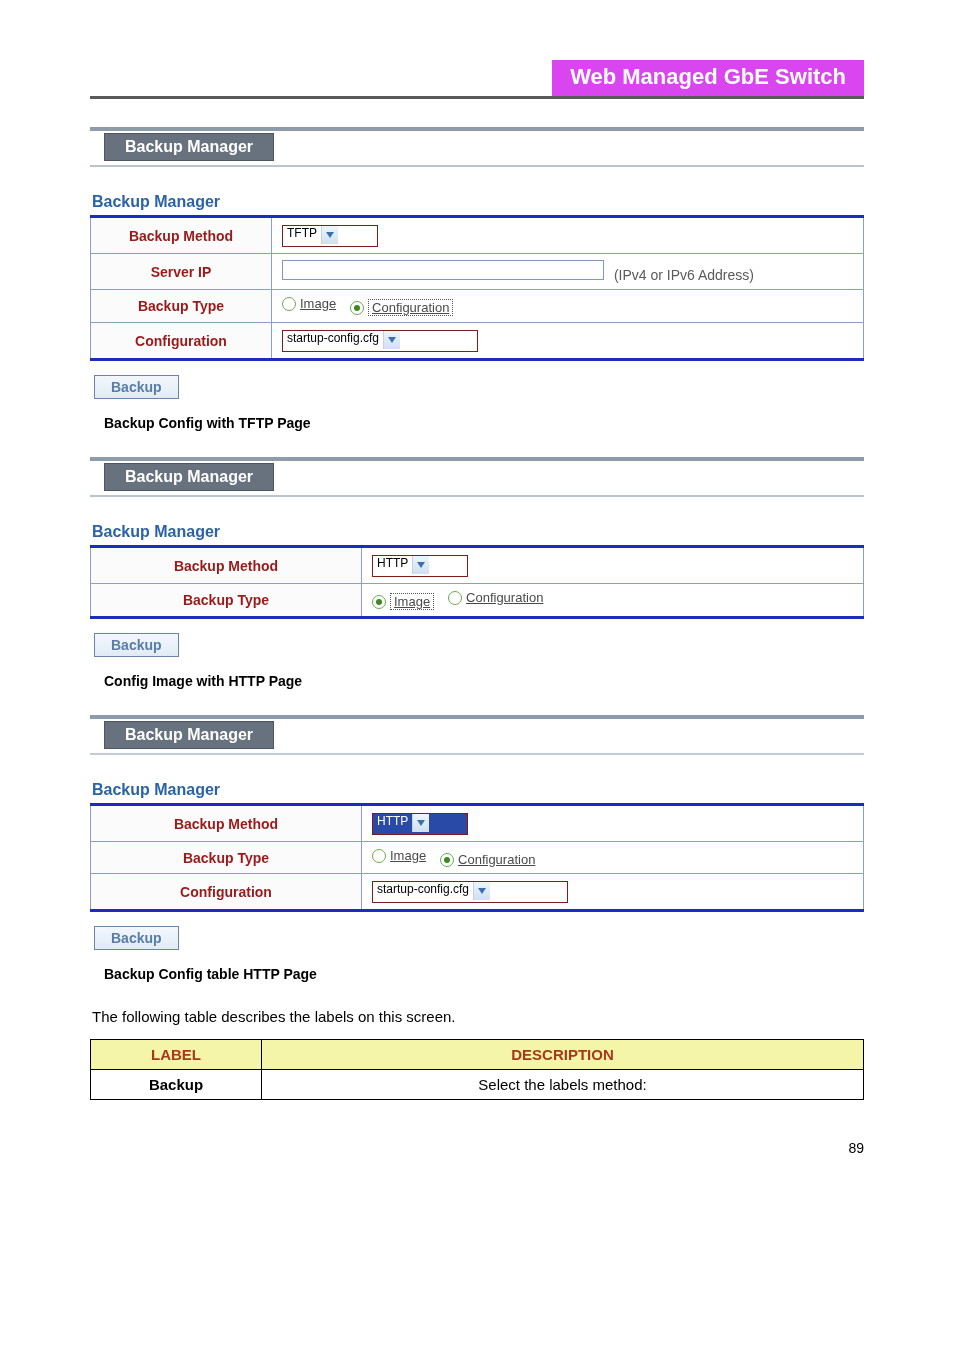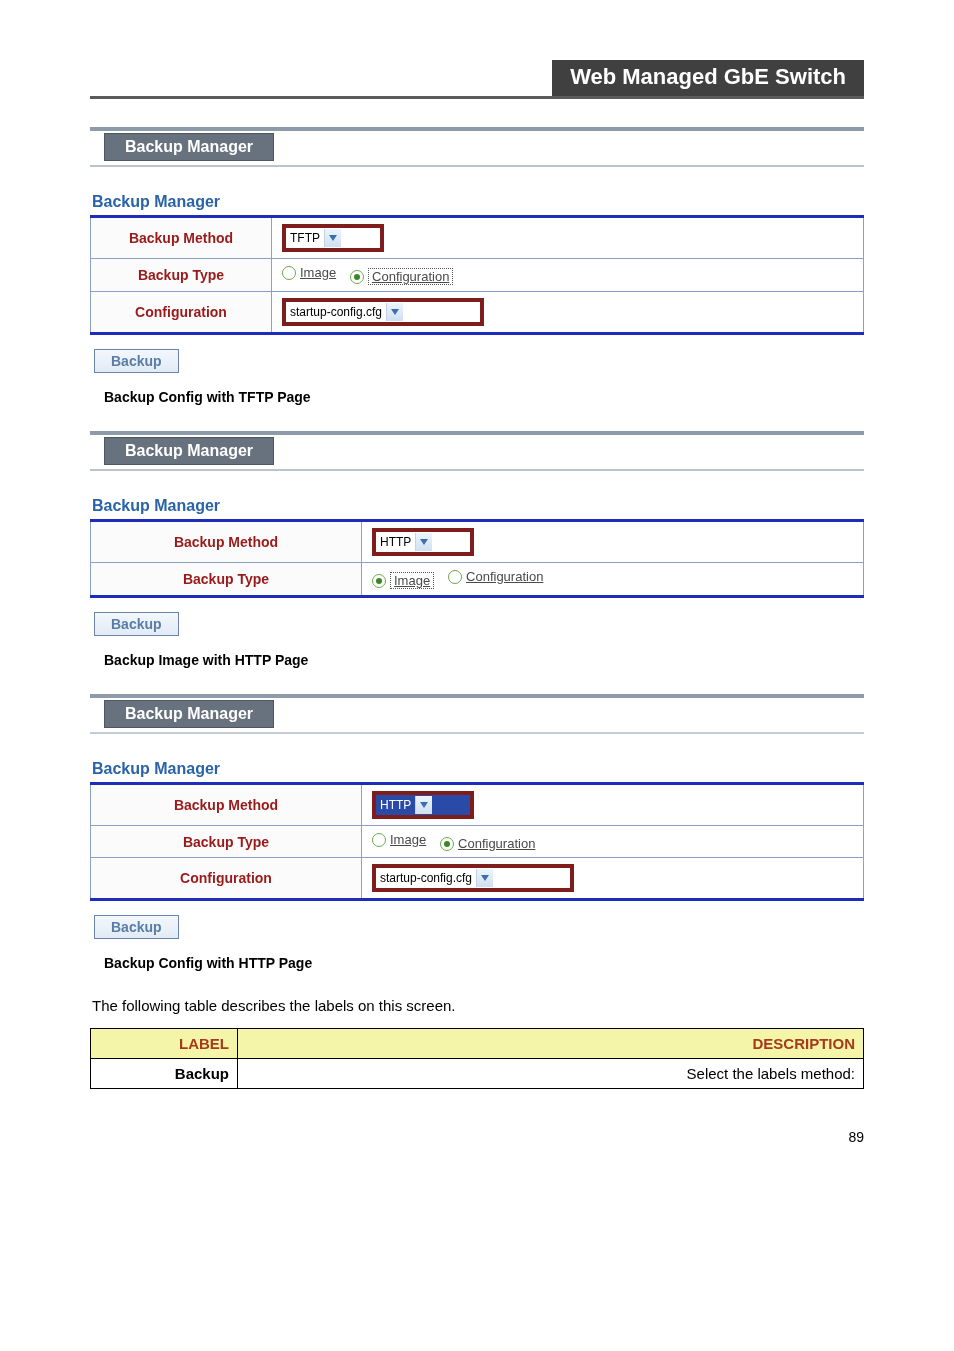--- a/index.html
+++ b/index.html
@@ -11,21 +11,21 @@
     color: #000;
   }
   .doc-header {
     text-align: right;
     border-bottom: 3px solid #5a5a5a;
     padding-bottom: 0;
     margin-bottom: 28px;
   }
   .doc-header-band {
     display: inline-block;
-    background: #404040;
+    background: #d946ef;
     color: #fff;
     font-size: 22px;
     font-weight: bold;
     padding: 4px 18px 6px 18px;
   }
 
   .widget-title-bar {
     border-top: 4px solid #8e9ba8;
     border-bottom: 2px solid #b9c4cf;
     height: 34px;
@@ -69,22 +69,22 @@
     font-weight: bold;
     font-size: 14px;
     width: 160px;
     background: #fbfbfb;
   }
   .form-table .lbl.wide { width: 250px; }
   .ipnote { color: #5a5a5a; margin-left: 6px; }
 
   .fake-select {
     display: inline-flex;
-    align-items: center;
-    border: 4px solid #7f1d1d;
+    align-items: flex-start;
+    border: 1px solid #7f1d1d;
     background: #fff;
     height: 20px;
     font-size: 12px;
     padding: 0 0 0 4px;
     color: #000;
   }
   .fake-select.sel-hl { background: #2a4aa8; color:#fff; }
   .fake-select .arrow {
     width: 16px;
     height: 18px;
@@ -140,22 +140,22 @@
 
   .desc-para { font-size:15px; margin:24px 0 14px 2px; }
 
   .desc-table {
     border-collapse:collapse;
     width:100%;
     margin-top:4px;
   }
   .desc-table th, .desc-table td {
     border:1px solid #000;
-    padding:6px 8px;
-    text-align:right;
+    padding:6px 20px;
+    text-align:center;
     font-size:15px;
   }
   .desc-table th { background:#f5f5aa; color:#a63a1a; font-weight:bold; }
   .desc-table .rowlabel { font-weight:bold; width:130px; }
 
   .page-num { text-align:right; margin-top:40px; font-size:14px; }
 </style>
 </head>
 <body>
 
@@ -181,20 +181,27 @@
         <span>TFTP</span>
         <span class="arrow">
           <svg width="8" height="6">
                 <polygon points="0,0 8,0 4,6" fill="#3b6fb0"></polygon>
               </svg>
         </span>
       </span>
     </td>
   </tr>
   <tr>
+    <td class="lbl">Server IP</td>
+    <td>
+      <span class="fake-input"></span>
+      <span class="ipnote">(IPv4 or IPv6 Address)</span>
+    </td>
+  </tr>
+  <tr>
     <td class="lbl">Backup Type</td>
     <td>
       <span class="radio">
         <span class="dot"></span>
         <span>Image</span>
       </span>
       <span class="radio sel">
         <span class="dot"></span>
         <span class="boxed">Configuration</span>
       </span>
@@ -251,21 +258,21 @@
       <span class="radio">
         <span class="dot"></span>
         <span>Configuration</span>
       </span>
     </td>
   </tr>
 </tbody>
   </table>
 
 <div class="action-btn">Backup</div>
-<div class="caption">Backup Image with HTTP Page</div>
+<div class="caption">Config Image with HTTP Page</div>
 
 
 <div class="widget-title-bar" style="border-bottom:2px solid #c3ccd6">
   <div class="widget-title-chip">Backup Manager</div>
 </div>
 
 <div class="section-subtitle">Backup Manager</div>
 
 <table class="form-table">
   <tbody>
@@ -305,21 +312,21 @@
                 <polygon points="0,0 8,0 4,6" fill="#3b6fb0"></polygon>
               </svg>
         </span>
       </span>
     </td>
   </tr>
 </tbody>
   </table>
 
 <div class="action-btn">Backup</div>
-<div class="caption">Backup Config with HTTP Page</div>
+<div class="caption">Backup Config table HTTP Page</div>
 
 <div class="desc-para">The following table describes the labels on this screen.</div>
 
 <table class="desc-table">
   <tbody>
       <tr>
     <th>LABEL</th>
     <th>DESCRIPTION</th>
   </tr>
   <tr>

